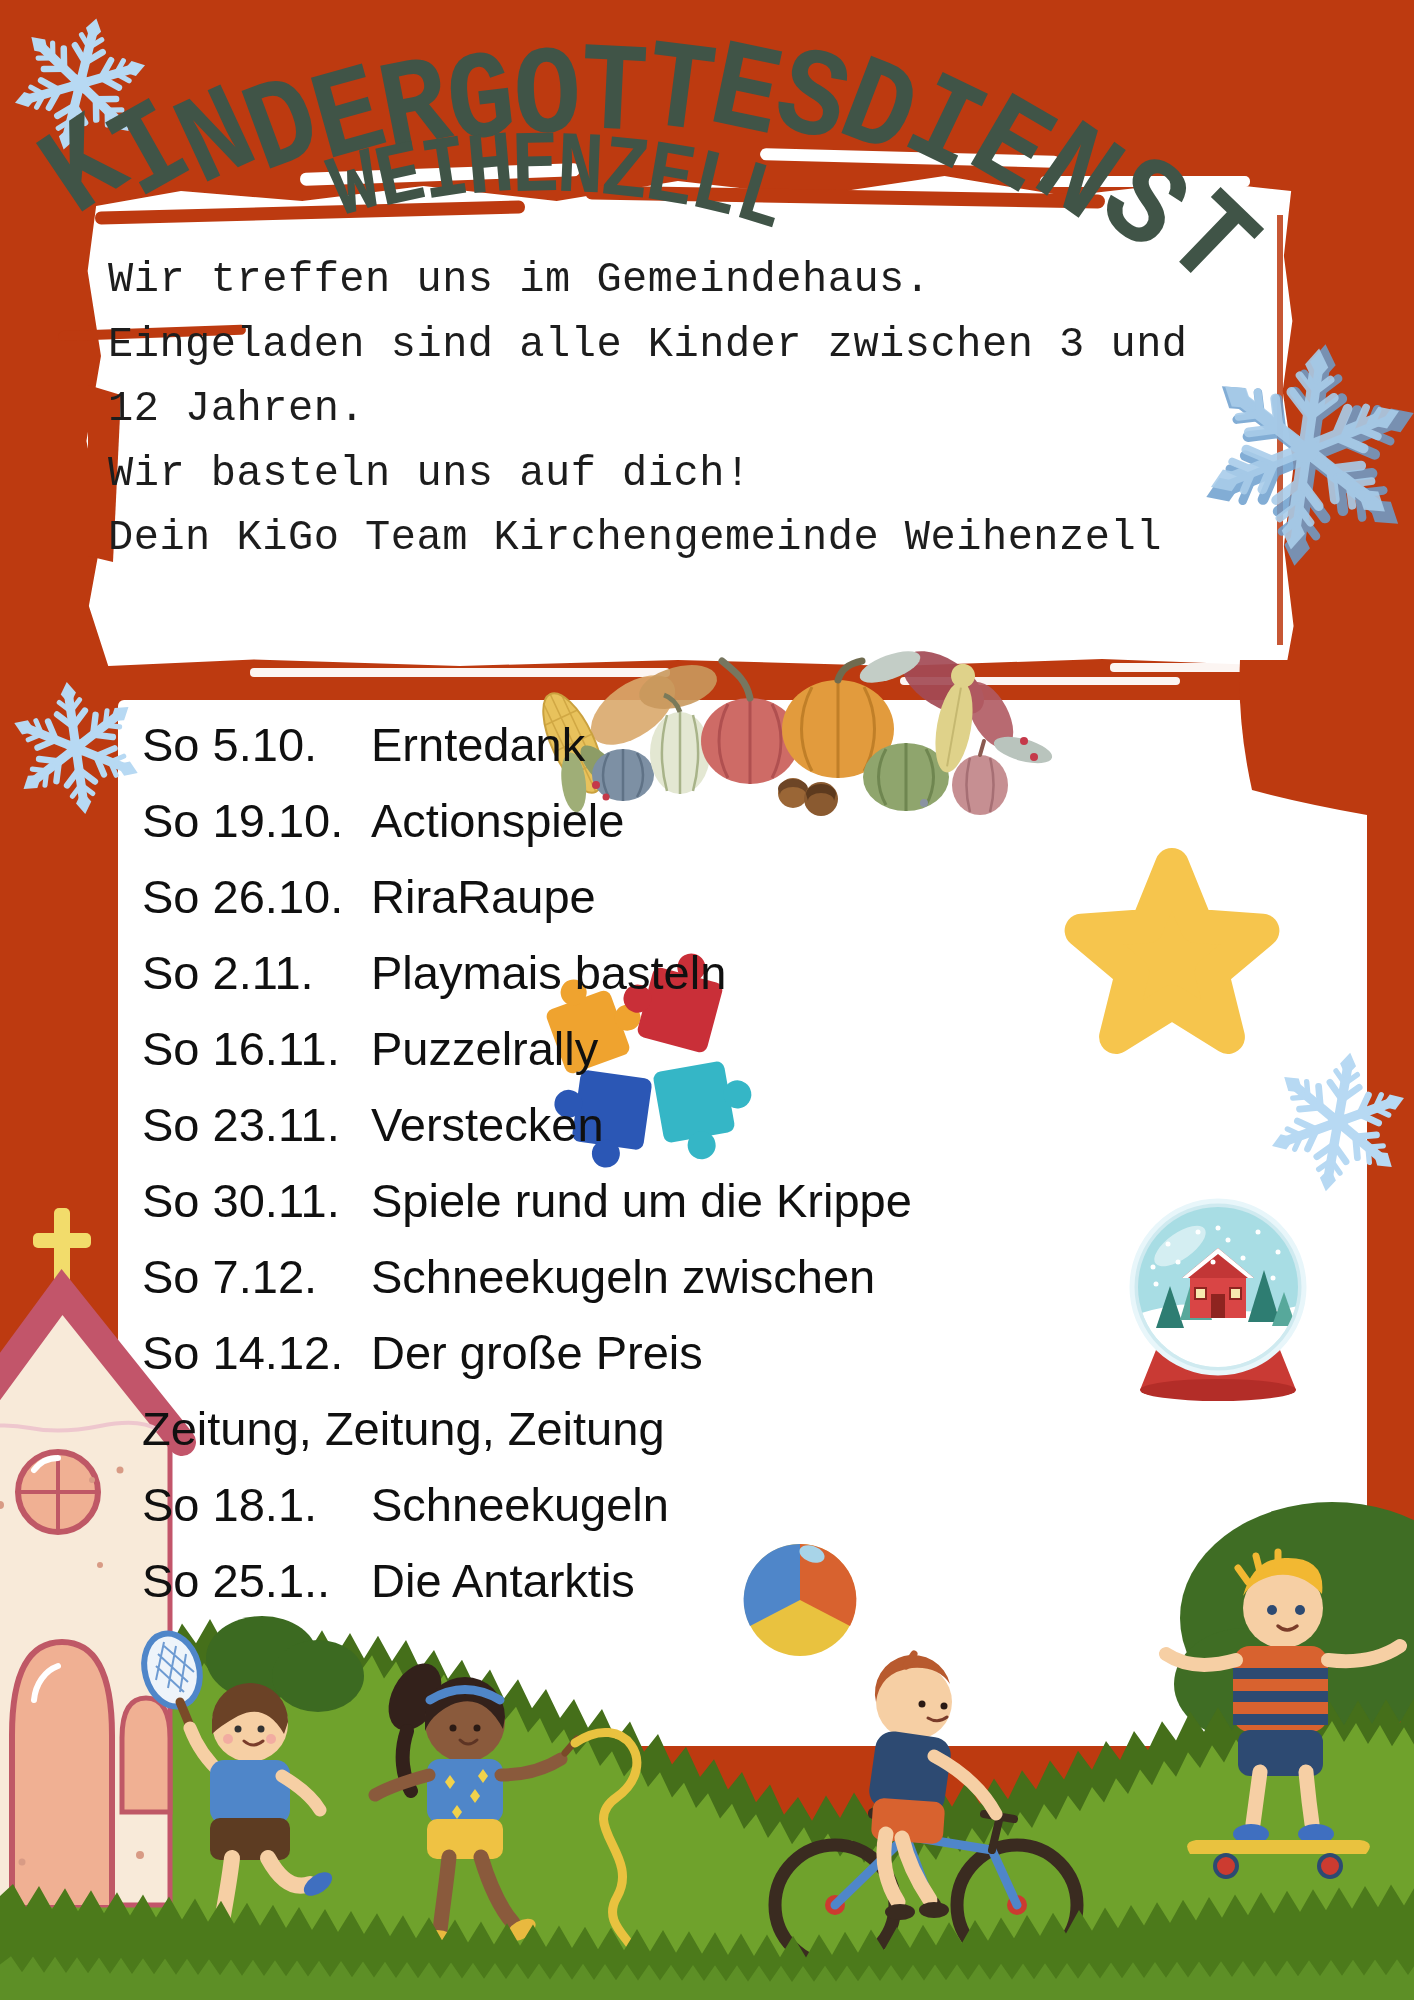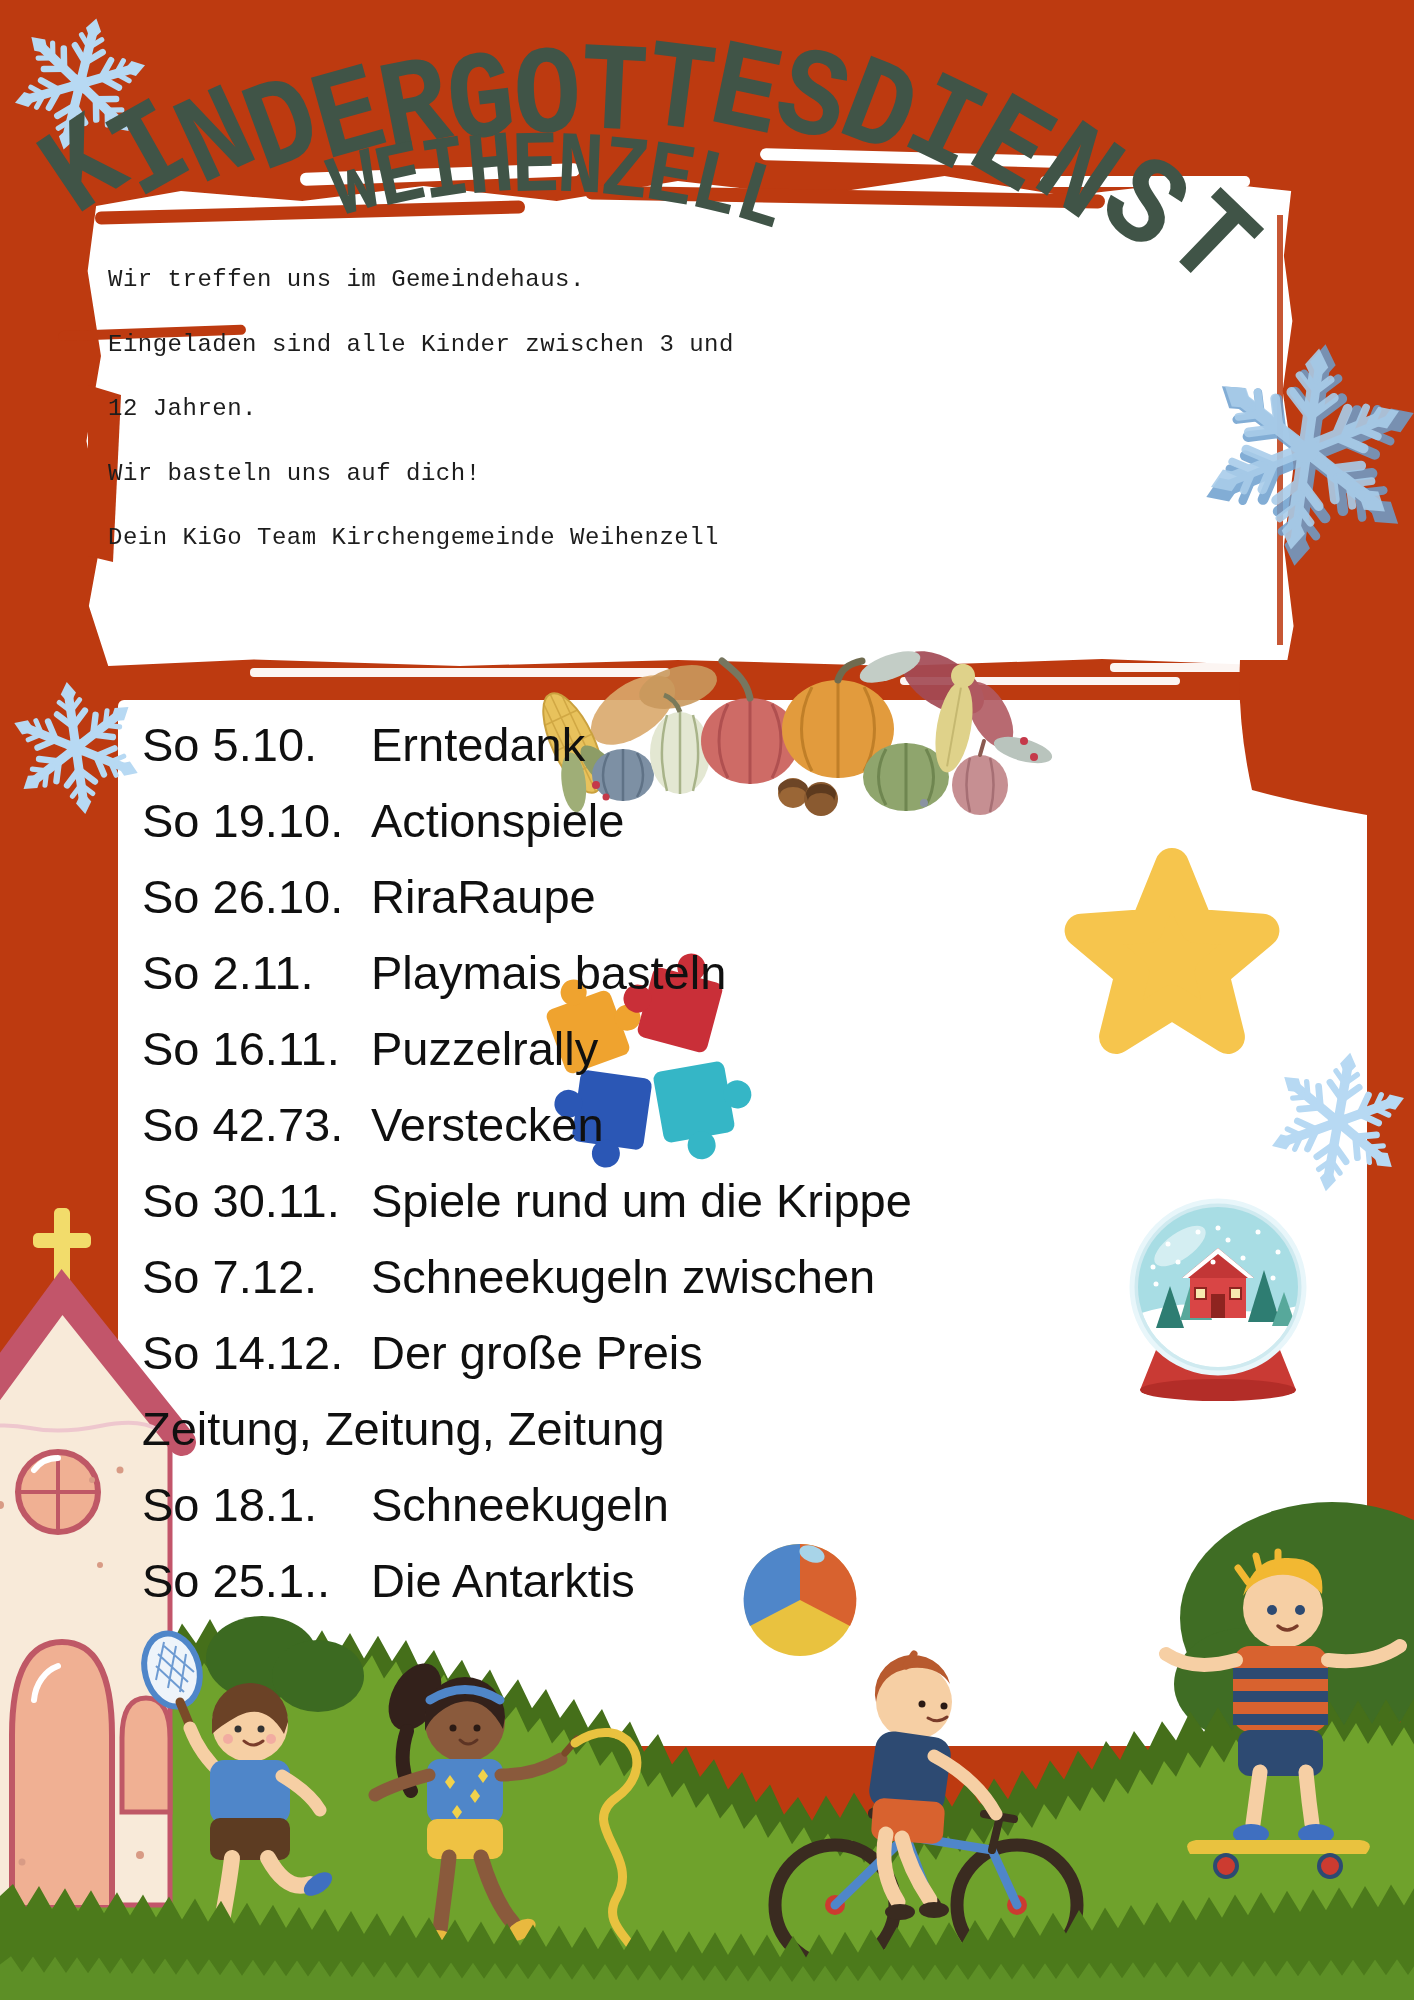--- a/index.html
+++ b/index.html
@@ -20,21 +20,21 @@
   #scene{left:0;top:0;z-index:2;pointer-events:none;}
   
   #title-arc{left:0;top:0;width:1414px;height:400px;z-index:3;pointer-events:none;}
   #title-arc span{
     position:absolute;font-family:"Liberation Mono",monospace;font-weight:bold;
     color:var(--green,#405447);transform-origin:50% 50%;line-height:1;
   }
   
   #intro{left:108px;top:248px;z-index:3;}
   .intro-line{
-    font-family:"Liberation Mono",monospace;font-size:24px;color:#1d1d1d;
+    font-family:"Liberation Mono",monospace;font-size:42px;color:#1d1d1d;
     height:64.5px;line-height:64.5px;white-space:nowrap;letter-spacing:.5px;
   }
   
   #schedule{left:142px;top:707px;z-index:3;}
   .srow{display:flex;height:76px;line-height:76px;font-size:47px;color:#101010;white-space:nowrap;gap:37px;}
   .srow .d{width:192px;flex:0 0 192px;}
 </style>
 </head>
 <body style="--red: #bd3a10; --green: #405447;">
 
@@ -95,21 +95,21 @@
     </div>
     <div class="srow">
       <span class="d">So 2.11.</span>
       <span class="a">Playmais basteln</span>
     </div>
     <div class="srow">
       <span class="d">So 16.11.</span>
       <span class="a">Puzzelrally</span>
     </div>
     <div class="srow">
-      <span class="d">So 42.73.</span>
+      <span class="d">So 23.11.</span>
       <span class="a">Verstecken</span>
     </div>
     <div class="srow">
       <span class="d">So 30.11.</span>
       <span class="a">Spiele rund um die Krippe</span>
     </div>
     <div class="srow">
       <span class="d">So 7.12.</span>
       <span class="a">Schneekugeln zwischen</span>
     </div>

